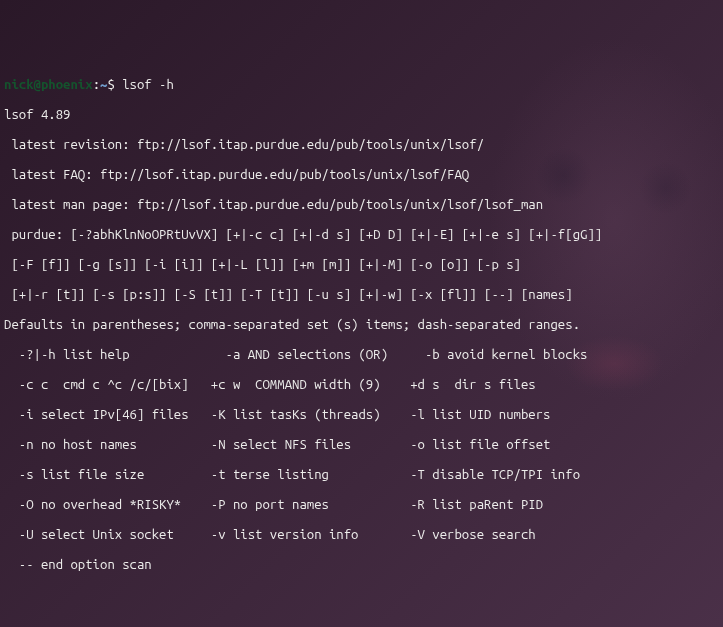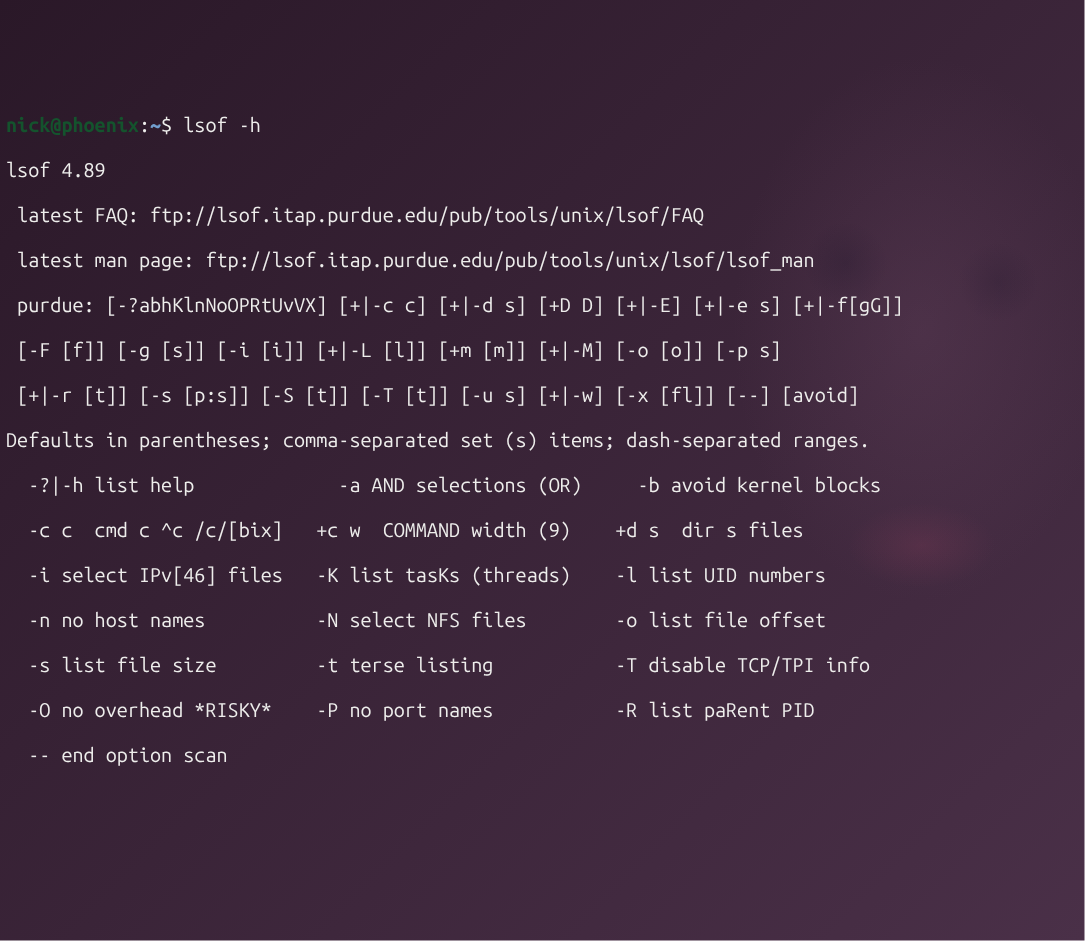--- a/index.html
+++ b/index.html
@@ -35,32 +35,34 @@
     .line { display: block; }
   </style>
 </head>
 <body>
 
 
 
 <div class="term">
 <span class="line"><span class="g">nick@phoenix</span><span class="w">:</span><span class="b">~</span><span class="w">$ </span><span class="w">lsof -h</span></span>
 <span class="line w">lsof 4.89</span>
+<span class="line w"> latest revision: ftp://lsof.itap.purdue.edu/pub/tools/unix/lsof/</span>
 <span class="line w"> latest FAQ: ftp://lsof.itap.purdue.edu/pub/tools/unix/lsof/FAQ</span>
 <span class="line w"> latest man page: ftp://lsof.itap.purdue.edu/pub/tools/unix/lsof/lsof_man</span>
 <span class="line w"> purdue: [-?abhKlnNoOPRtUvVX] [+|-c c] [+|-d s] [+D D] [+|-E] [+|-e s] [+|-f[gG]]</span>
 <span class="line w"> [-F [f]] [-g [s]] [-i [i]] [+|-L [l]] [+m [m]] [+|-M] [-o [o]] [-p s]</span>
-<span class="line w"> [+|-r [t]] [-s [p:s]] [-S [t]] [-T [t]] [-u s] [+|-w] [-x [fl]] [--] [avoid]</span>
+<span class="line w"> [+|-r [t]] [-s [p:s]] [-S [t]] [-T [t]] [-u s] [+|-w] [-x [fl]] [--] [names]</span>
 <span class="line w">Defaults in parentheses; comma-separated set (s) items; dash-separated ranges.</span>
 <span class="line w">  -?|-h list help             -a AND selections (OR)     -b avoid kernel blocks</span>
 <span class="line w">  -c c  cmd c ^c /c/[bix]   +c w  COMMAND width (9)    +d s  dir s files</span>
 <span class="line w">  -i select IPv[46] files   -K list tasKs (threads)    -l list UID numbers</span>
 <span class="line w">  -n no host names          -N select NFS files        -o list file offset</span>
 <span class="line w">  -s list file size         -t terse listing           -T disable TCP/TPI info</span>
 <span class="line w">  -O no overhead *RISKY*    -P no port names           -R list paRent PID</span>
+<span class="line w">  -U select Unix socket     -v list version info       -V verbose search</span>
 <span class="line w">  -- end option scan      </span>
 
 
 
 
 
 
 
 
 

